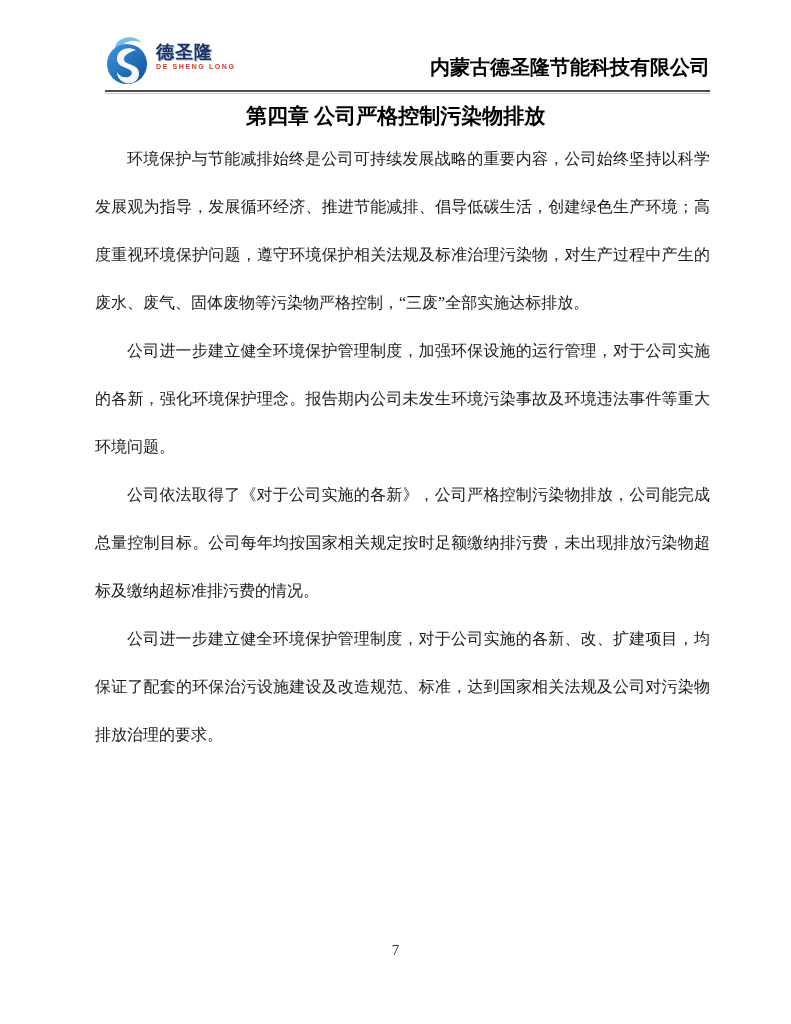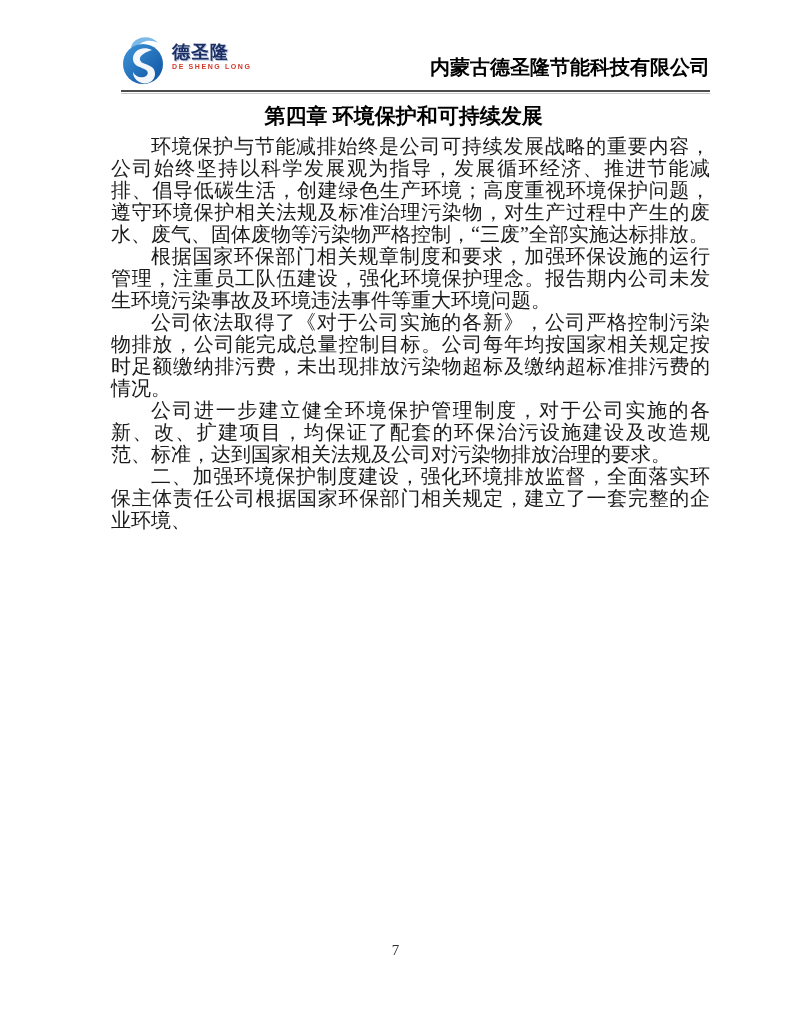--- a/index.html
+++ b/index.html
@@ -11,21 +11,20 @@
     width: 791px;
     height: 1024px;
     position: relative;
     overflow: hidden;
     font-family: "Liberation Serif", "DejaVu Serif", serif;
     color: #1a1a1a;
   }
   .page {
     position: absolute;
     inset: 0;
-    padding-left: 16px;
   }
   
   .header {
     margin: 34px 81px 0 95px;
   }
   .header-row {
     display: flex;
     justify-content: space-between;
     align-items: flex-end;
   }
@@ -78,22 +77,22 @@
     font-weight: bold;
     color: #000000;
     line-height: 30px;
   }
   
   .body-text {
     margin: 4px 81px 0 95px;
   }
   .body-text p {
     margin: 0;
-    font-size: 20px;
-    line-height: 22px;
+    font-size: 16px;
+    line-height: 48px;
     text-align: justify;
     text-justify: inter-ideograph;
     text-indent: 2em;
     color: #1a1a1a;
     word-break: break-all;
   }
   
   .page-number {
     position: absolute;
     top: 942px;
@@ -128,25 +127,24 @@
           <div class="brand-cn">德圣隆</div>
           <div class="brand-en">DE SHENG LONG</div>
         </div>
       </div>
 
       <div class="company-name">内蒙古德圣隆节能科技有限公司</div>
     </div>
     <div class="header-rule"></div>
   </div>
 
-  <h1 class="chapter-title">第四章 环境保护和可持续发展</h1>
+  <h1 class="chapter-title">第四章 公司严格控制污染物排放</h1>
 
   <div class="body-text">
     <p>环境保护与节能减排始终是公司可持续发展战略的重要内容，公司始终坚持以科学发展观为指导，发展循环经济、推进节能减排、倡导低碳生活，创建绿色生产环境；高度重视环境保护问题，遵守环境保护相关法规及标准治理污染物，对生产过程中产生的废水、废气、固体废物等污染物严格控制，“三废”全部实施达标排放。</p>
-    <p>根据国家环保部门相关规章制度和要求，加强环保设施的运行管理，注重员工队伍建设，强化环境保护理念。报告期内公司未发生环境污染事故及环境违法事件等重大环境问题。</p>
+    <p>公司进一步建立健全环境保护管理制度，加强环保设施的运行管理，对于公司实施的各新，强化环境保护理念。报告期内公司未发生环境污染事故及环境违法事件等重大环境问题。</p>
     <p>公司依法取得了《对于公司实施的各新》，公司严格控制污染物排放，公司能完成总量控制目标。公司每年均按国家相关规定按时足额缴纳排污费，未出现排放污染物超标及缴纳超标准排污费的情况。</p>
     <p>公司进一步建立健全环境保护管理制度，对于公司实施的各新、改、扩建项目，均保证了配套的环保治污设施建设及改造规范、标准，达到国家相关法规及公司对污染物排放治理的要求。</p>
-    <p>二、加强环境保护制度建设，强化环境排放监督，全面落实环保主体责任公司根据国家环保部门相关规定，建立了一套完整的企业环境、</p>
   </div>
 
   <div class="page-number">7</div>
 
 </div>
 
 </body></html>

